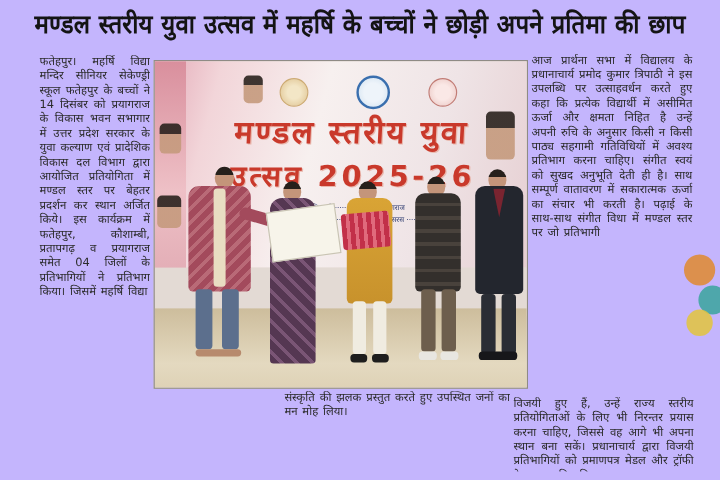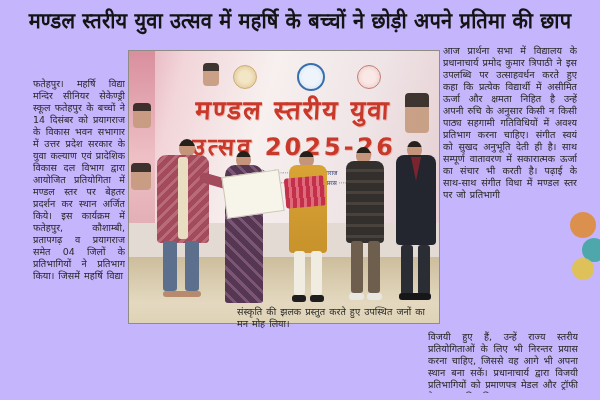--- a/index.html
+++ b/index.html
@@ -3,24 +3,24 @@
 <meta charset="utf-8">
 <style>
   html,body{margin:0;padding:0;}
   .page{position:relative;width:600px;height:400px;background:#c4b5fd;
         font-family:"DejaVu Sans",sans-serif;overflow:hidden;}
   .headline{position:absolute;top:6px;left:0;width:600px;text-align:center;
         font-size:20px;font-weight:bold;color:#141414;margin:0;letter-spacing:.2px;
         transform:scaleY(1.08);}
   .col{position:absolute;font-size:9.5px;line-height:12px;text-align:justify;
         color:#2b2b2b;overflow:hidden;word-spacing:1px;}
-  .col-left{left:33px;top:46px;width:92px;height:289px;margin-top:32px;}
+  .col-left{left:33px;top:46px;width:92px;height:289px;}
   .col-right{left:443px;top:45px;width:134px;height:289px;}
   .bottom-left{left:33px;top:332px;width:196px;height:62px;}
-  .bottom-mid{left:237px;top:306px;width:188px;height:70px;}
+  .bottom-mid{left:237px;top:326px;width:188px;height:70px;}
   .bottom-right{left:428px;top:331px;width:150px;height:62px;}
   .bottom-mid p{margin:0;}
   .bottom-mid p.indent{text-indent:13px;}
 
   
   .photo{position:absolute;left:128px;top:50px;width:310px;height:272px;
          background:#e7ddd6;border:1px solid #8f8b85;overflow:hidden;}
   .banner-bg{position:absolute;left:0;top:0;width:310px;height:172px;
          background:linear-gradient(105deg,#e3a8b6 0%,#f2d5d9 16%,#f7f0ef 42%,#efe4e6 72%,#e6cfd2 100%);}
   .banner-strip{position:absolute;left:0;top:0;width:26px;height:195px;

